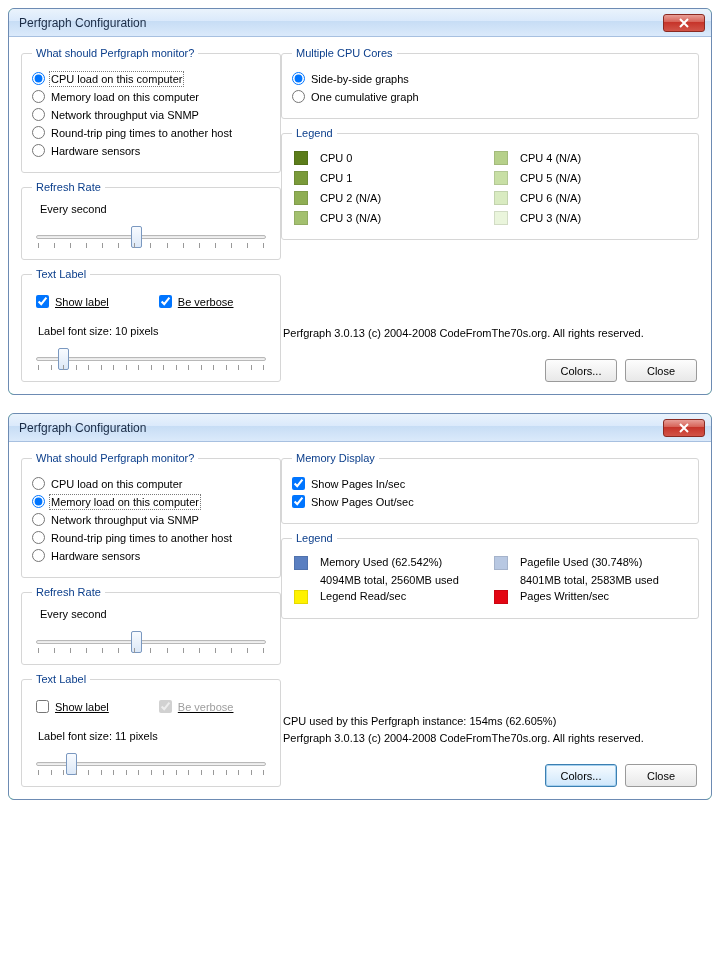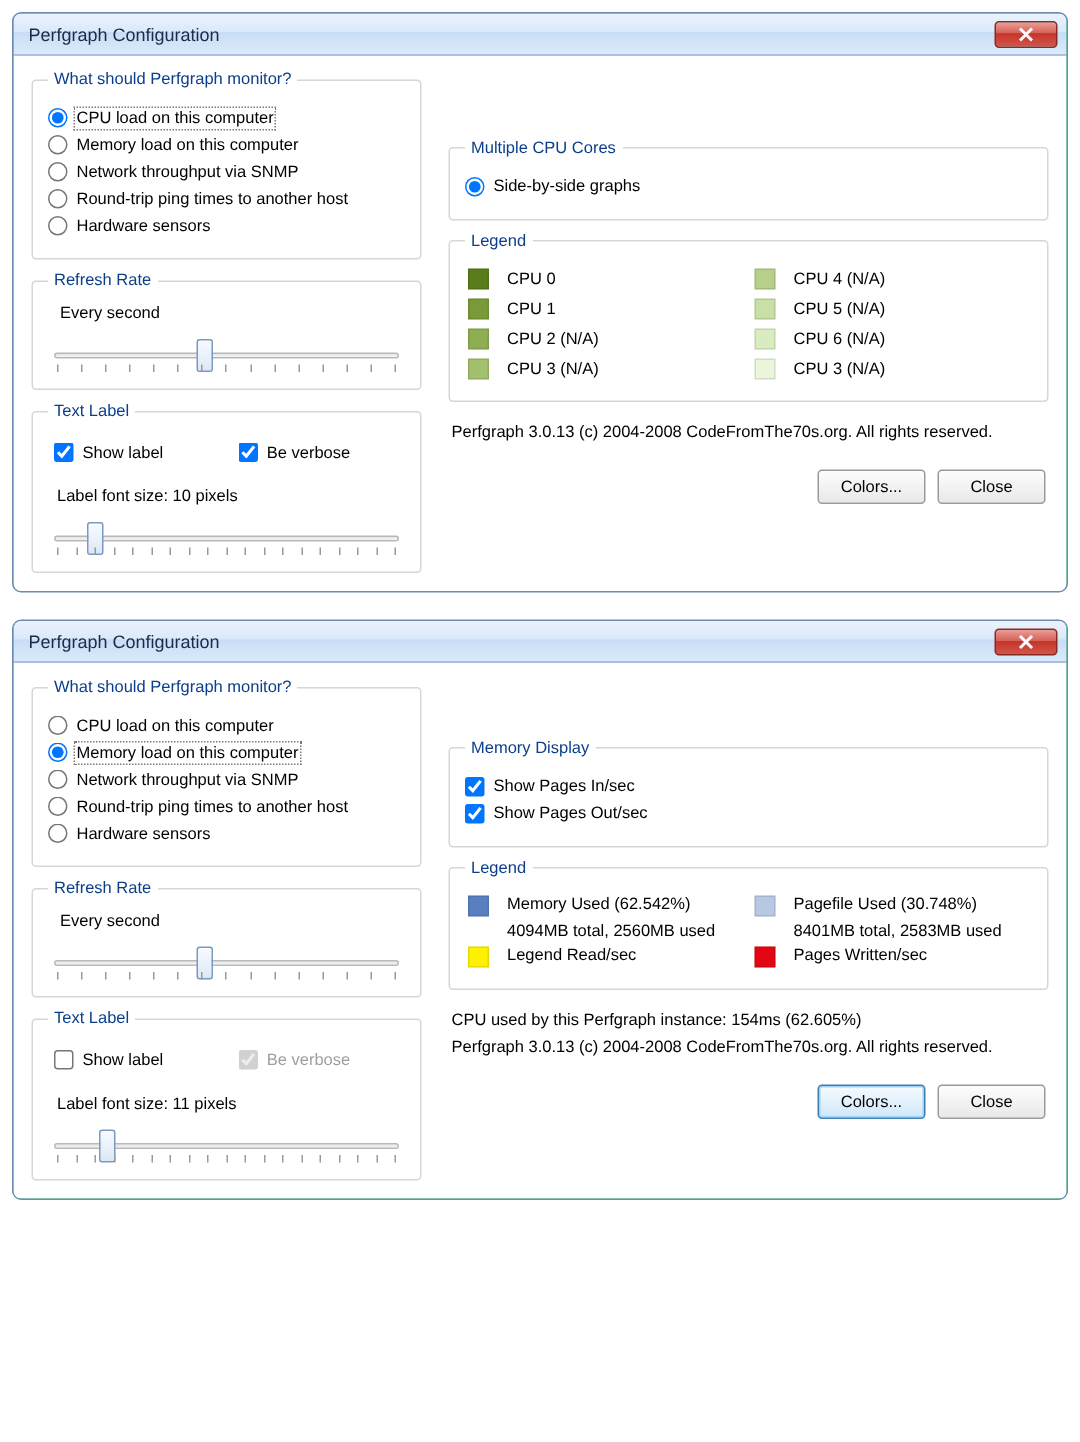--- a/index.html
+++ b/index.html
@@ -37,23 +37,22 @@
     border: 1px solid #8a2a22;
     border-radius: 3px;
     display: flex; align-items: center; justify-content: center;
     color: #fff;
     cursor: pointer;
   }
   .close-btn svg { width: 10px; height: 10px; }
   .body {
     padding: 10px 12px 12px 12px;
     display: flex;
-    gap: 18px;
+    gap: 0;
     background: #fff;
-    align-items: center;
   }
   .col-left {
     width: 260px;
     display: flex; flex-direction: column; gap: 8px;
   }
   .col-right {
     flex: 1;
     display: flex; flex-direction: column; gap: 8px;
   }
   fieldset {
@@ -101,21 +100,21 @@
     display: flex; justify-content: space-between;
     padding: 0 2px;
   }
   .slider .ticks span {
     width: 1px; height: 5px; background: #999;
   }
   .label-row {
     margin: 4px 0 10px 6px;
   }
   .checks-row {
-    display: flex; gap: 50px; padding: 2px 4px 8px 4px;
+    display: flex; gap: 50px; padding: 2px 4px 8px 4px; text-decoration: underline;
   }
   .legend-grid {
     display: grid;
     grid-template-columns: 18px 1fr 18px 1fr;
     column-gap: 8px; row-gap: 6px;
     align-items: center;
     padding: 4px 2px;
   }
   .swatch {
     width: 14px; height: 14px;
@@ -268,20 +267,24 @@
         </div>
       </fieldset>
     </div>
 
     <div class="col-right">
       <fieldset>
         <legend>Multiple CPU Cores</legend>
         <div class="radio-row">
             <input type="radio" checked="" style="">
             <span>Side-by-side graphs</span>
+          </div>
+        <div class="radio-row">
+            <input type="radio" style="">
+            <span>One cumulative graph</span>
           </div>
       </fieldset>
 
       <fieldset>
         <legend>Legend</legend>
         <div class="legend-grid">
           <div class="swatch" style="background:#5b7c1a"></div>
             <span>CPU 0</span>
           <div class="swatch" style="background:#b6d08a"></div>
             <span>CPU 4 (N/A)</span>

